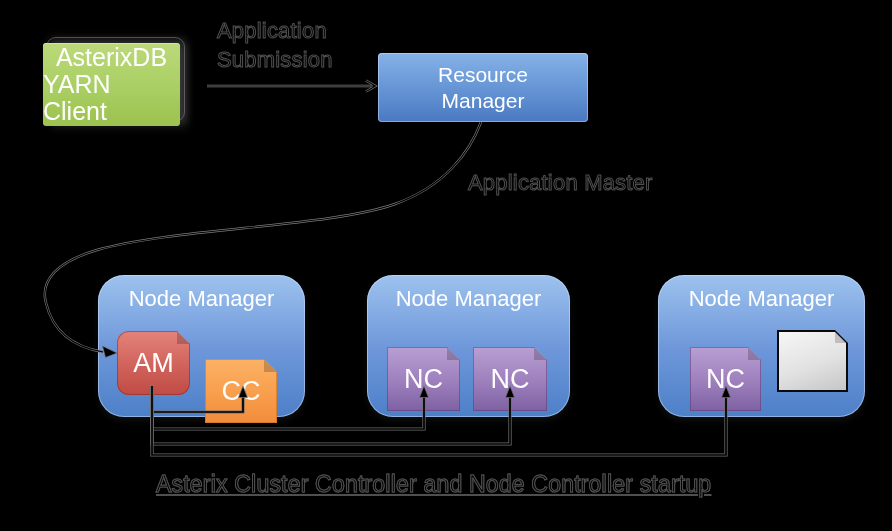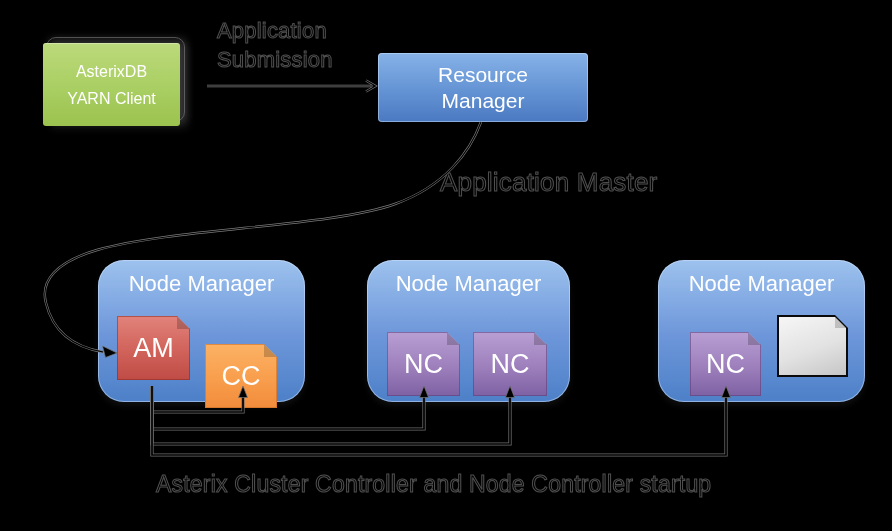--- a/index.html
+++ b/index.html
@@ -15,36 +15,36 @@
     letter-spacing:.2px;white-space:nowrap;
   }
   
   .client-box{
     position:absolute;left:43px;top:43px;width:137px;height:83px;
     background:linear-gradient(180deg,#bcd97b 0%,#a9ce62 55%,#9cc24f 100%);
     border-radius:3px;
     box-shadow:6px -5px 8px rgba(150,150,150,.26),8px 2px 9px rgba(150,150,150,.16),
                inset 0 1px 0 rgba(255,255,255,.35);
     display:flex;flex-direction:column;align-items:center;justify-content:center;
-    color:#fff;font-size:16px;line-height:27px;text-align:right;z-index:2;
+    color:#fff;font-size:25px;line-height:27px;text-align:left;z-index:2;
   }
   .ghost-outline{
     position:absolute;left:46px;top:37px;width:137px;height:83px;
     border:1px solid #4a4a4a;border-radius:10px;z-index:1;
   }
   .rm-box{
     position:absolute;left:378px;top:53px;width:210px;height:69px;
     background:linear-gradient(180deg,#86b2e7 0%,#6493d4 55%,#4a79c2 100%);
     border-radius:4px;box-shadow:inset 0 0 0 1px rgba(215,232,252,.45);
     display:flex;flex-direction:column;align-items:center;justify-content:center;
     color:#fff;font-size:21px;line-height:26px;text-align:center;z-index:2;
   }
   
   .nm{
-    position:absolute;top:260px;height:142px;border-radius:26px;
+    position:absolute;top:275px;height:142px;border-radius:26px;
     background:linear-gradient(180deg,#9dc2ee 0%,#6e97da 52%,#4d80c8 100%);
     box-shadow:inset 0 0 0 1px rgba(210,228,250,.5),0 4px 6px rgba(60,60,60,.25);
     z-index:2;
   }
   .nm-title{
     position:absolute;top:11px;left:0;right:0;text-align:center;
     color:#fff;font-size:22px;
   }
   
   .chip{
@@ -52,21 +52,21 @@
     clip-path:polygon(0 0,calc(100% - 13px) 0,100% 13px,100% 100%,0 100%);
     display:flex;align-items:center;justify-content:center;
     color:#fff;font-size:27px;
   }
   .chip::after{ 
     content:"";position:absolute;top:0;right:0;width:13px;height:13px;
     background:rgba(0,0,0,.20);
     clip-path:polygon(0 0,100% 100%,0 100%);
   }
   .chip.am{background:linear-gradient(180deg,#e2837b 0%,#d2655d 50%,#bf4b45 100%);
-           box-shadow:inset 0 0 0 1px rgba(140,40,35,.55);}
+           box-shadow:inset 0 0 0 1px rgba(140,40,35,.55);border-radius:12px;}
   .chip.cc{background:linear-gradient(180deg,#fcb265 0%,#f89e4c 55%,#f28c3c 100%);
            box-shadow:inset 0 0 0 1px rgba(190,100,25,.5);margin-top:28px;}
   .chip.nc{background:linear-gradient(180deg,#b89fd3 0%,#9d7fbc 55%,#7e61a3 100%);
            box-shadow:inset 0 0 0 1px rgba(90,60,120,.55);margin-top:16px;}
   .chip.empty{background:#0a0a0a;}
   .chip.empty::after{display:none;}
   .empty-inner{
     position:absolute;inset:2px;
     clip-path:polygon(0 0,calc(100% - 11px) 0,100% 11px,100% 100%,0 100%);
     background:linear-gradient(160deg,#f6f6f6 0%,#e2e2e2 55%,#c6c6c6 100%);
@@ -98,25 +98,25 @@
   <div class="rm-box">
     <span>Resource</span>
     <span>Manager</span>
   </div>
 
   <div class="ghost" style="left:217px;top:16px;font-size:22px;line-height:29px;">
     <div>Application</div>
     <div>Submission</div>
   </div>
 
-  <div class="ghost" style="left:440px;top:168px;font-size:26px;line-height:29px;">
+  <div class="ghost" style="left:468px;top:168px;font-size:22px;line-height:29px;">
     <div>Application Master</div>
   </div>
 
-  <div class="ghost" style="left:156px;top:471px;font-size:23px;">Asterix Cluster Controller and Node Controller startup</div>
+  <div class="ghost" style="left:156px;top:471px;font-size:23px;text-decoration:underline;">Asterix Cluster Controller and Node Controller startup</div>
 
   <div class="nm" style="left:98px;width:207px;">
     <div class="nm-title">Node Manager</div>
     <div class="chip am" style="left:19px;top:56px;width:73px;height:64px;">
       <span>AM</span>
     </div>
     <div class="chip cc" style="left:107px;top:56px;width:72px;height:64px;">
       <span>CC</span>
     </div>
   </div>

